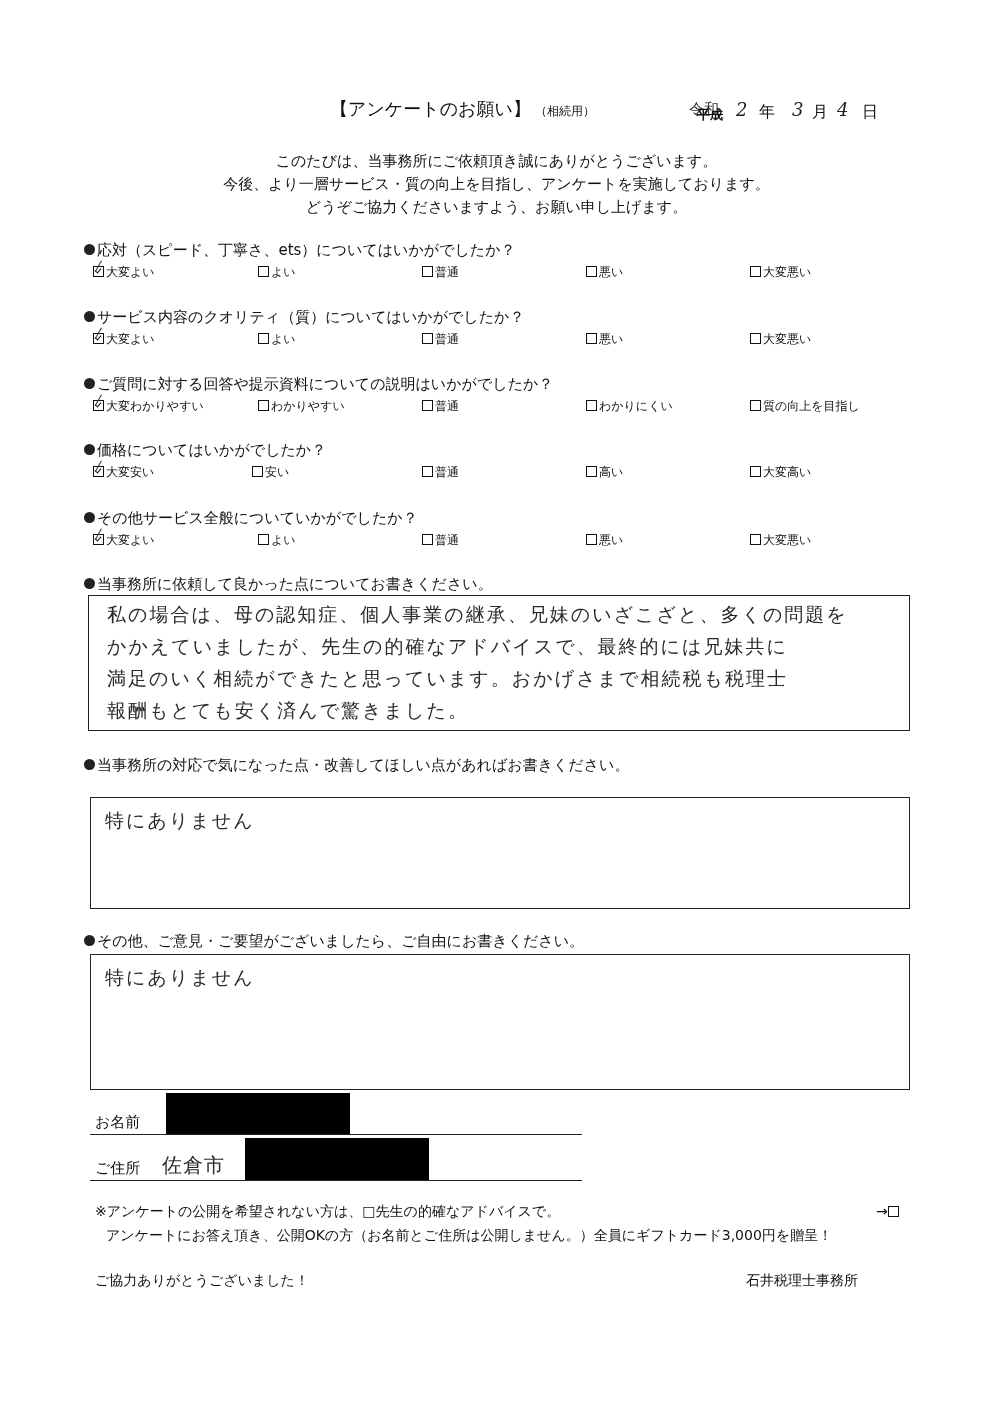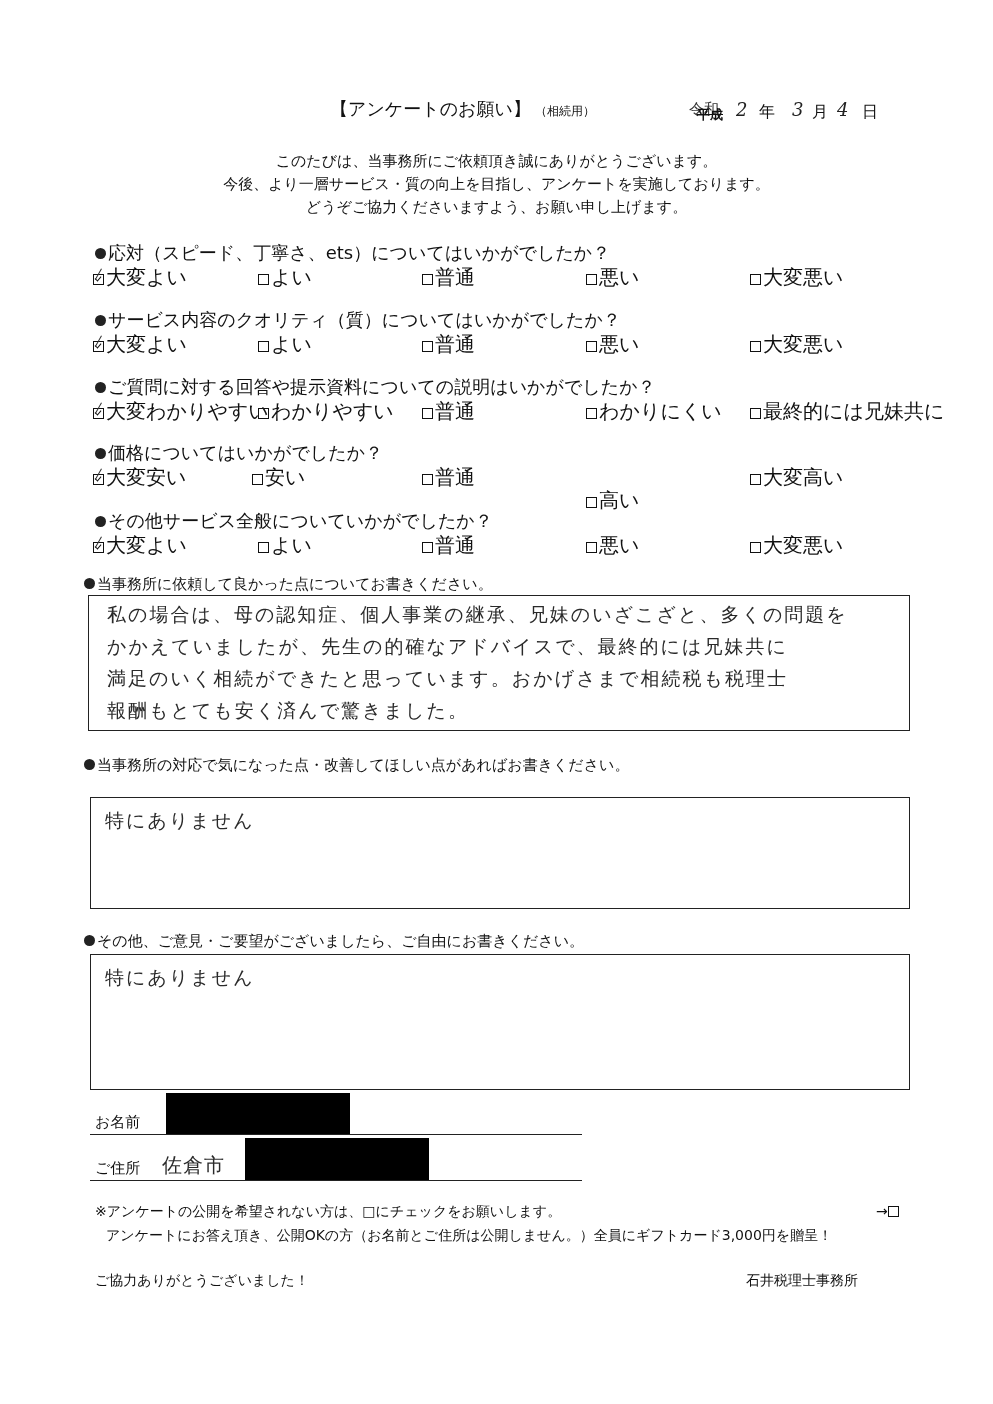--- a/index.html
+++ b/index.html
@@ -9,26 +9,26 @@
     overflow: hidden;
   }
   .abs { position: absolute; white-space: nowrap; }
   .title { left: 330px; top: 97px; font-size: 18px; letter-spacing: 0px; }
   .subtitle { left: 535px; top: 103px; font-size: 12px; }
   .era-print { left: 697px; top: 106px; font-size: 13px; font-weight: bold; }
   .era-hand { left: 689px; top: 100px; font-size: 15px; font-family: "DejaVu Serif", serif; color: #333; }
   .date-part { top: 102px; font-size: 16px; }
   .date-hand { font-family: "DejaVu Serif", serif; font-style: italic; font-size: 18px; top: 99px; color: #222; }
   .intro { left: 0; width: 993px; text-align: center; font-size: 15px; }
-  .q { left: 95px; font-size: 18px; }
+  .q { left: 84px; font-size: 15px; }
   .q .bullet, .sec .bullet {
     display: inline-block; width: 11px; height: 11px; border-radius: 50%;
     background: #222; margin-right: 2px; vertical-align: 0px;
   }
-  .opt { font-size: 20px; }
+  .opt { font-size: 12px; }
   .cb {
     display: inline-block; width: 11px; height: 11px; border: 1px solid #111;
     margin-right: 2px; vertical-align: -1px; position: relative; box-sizing: border-box;
   }
   .cb.checked::after {
     content: ""; position: absolute; left: 1px; top: 1px; width: 5px; height: 3px;
     border-left: 1px solid #111; border-bottom: 1px solid #111; transform: rotate(-50deg);
   }
   .cb.checked::before {
     content: ""; position: absolute; left: 4px; top: -7px; width: 1px; height: 12px;
@@ -76,26 +76,26 @@
     <div class="abs opt" style="top: 331px; left: 93px;"><span class="cb checked"></span><span>大変よい</span></div>
     <div class="abs opt" style="top: 331px; left: 258px;"><span class="cb"></span><span>よい</span></div>
     <div class="abs opt" style="top: 331px; left: 422px;"><span class="cb"></span><span>普通</span></div>
     <div class="abs opt" style="top: 331px; left: 586px;"><span class="cb"></span><span>悪い</span></div>
     <div class="abs opt" style="top: 331px; left: 750px;"><span class="cb"></span><span>大変悪い</span></div>
     <div class="abs q" style="top: 375px;"><span class="bullet"></span><span>ご質問に対する回答や提示資料についての説明はいかがでしたか？</span></div>
     <div class="abs opt" style="top: 398px; left: 93px;"><span class="cb checked"></span><span>大変わかりやすい</span></div>
     <div class="abs opt" style="top: 398px; left: 258px;"><span class="cb"></span><span>わかりやすい</span></div>
     <div class="abs opt" style="top: 398px; left: 422px;"><span class="cb"></span><span>普通</span></div>
     <div class="abs opt" style="top: 398px; left: 586px;"><span class="cb"></span><span>わかりにくい</span></div>
-    <div class="abs opt" style="top: 398px; left: 750px;"><span class="cb"></span><span>最終的には兄妹共に</span></div>
+    <div class="abs opt" style="top: 398px; left: 750px;"><span class="cb"></span><span>質の向上を目指し</span></div>
     <div class="abs q" style="top: 441px;"><span class="bullet"></span><span>価格についてはいかがでしたか？</span></div>
     <div class="abs opt" style="top: 464px; left: 93px;"><span class="cb checked"></span><span>大変安い</span></div>
     <div class="abs opt" style="top: 464px; left: 252px;"><span class="cb"></span><span>安い</span></div>
     <div class="abs opt" style="top: 464px; left: 422px;"><span class="cb"></span><span>普通</span></div>
-    <div class="abs opt" style="top: 487px; left: 586px;"><span class="cb"></span><span>高い</span></div>
+    <div class="abs opt" style="top: 464px; left: 586px;"><span class="cb"></span><span>高い</span></div>
     <div class="abs opt" style="top: 464px; left: 750px;"><span class="cb"></span><span>大変高い</span></div>
     <div class="abs q" style="top: 509px;"><span class="bullet"></span><span>その他サービス全般についていかがでしたか？</span></div>
     <div class="abs opt" style="top: 532px; left: 93px;"><span class="cb checked"></span><span>大変よい</span></div>
     <div class="abs opt" style="top: 532px; left: 258px;"><span class="cb"></span><span>よい</span></div>
     <div class="abs opt" style="top: 532px; left: 422px;"><span class="cb"></span><span>普通</span></div>
     <div class="abs opt" style="top: 532px; left: 586px;"><span class="cb"></span><span>悪い</span></div>
     <div class="abs opt" style="top: 532px; left: 750px;"><span class="cb"></span><span>大変悪い</span></div>
   </div>
 
 <div class="abs sec" style="top:575px;">
@@ -125,19 +125,19 @@
 <div class="abs field-label" style="left:95px; top:1113px;">お名前</div>
 <div class="redact" style="left:166px; top:1093px; width:184px; height:41px;"></div>
 <div class="underline" style="left:90px; top:1134px; width:492px;"></div>
 <div class="abs" style="left:350px; top:1100px; width:230px; height:34px;"></div>
 
 <div class="abs field-label" style="left:95px; top:1159px;">ご住所</div>
 <div class="hand" style="left:162px; top:1152px; font-size:20px; letter-spacing:1px;">佐倉市</div>
 <div class="redact" style="left:245px; top:1138px; width:184px; height:42px;"></div>
 <div class="underline" style="left:90px; top:1180px; width:492px;"></div>
 
-<div class="abs foot" style="left:95px; top:1203px;">※アンケートの公開を希望されない方は、□にチェックをお願いします。</div>
+<div class="abs foot" style="left:95px; top:1203px;">※アンケートの公開を希望されない方は、□先生の的確なアドバイスで。</div>
 <div class="abs foot" style="left:876px; top:1203px;">
   <span>→</span><span class="cb"></span>
 </div>
 <div class="abs foot" style="left:106px; top:1227px;">アンケートにお答え頂き、公開OKの方（お名前とご住所は公開しません。）全員にギフトカード3,000円を贈呈！</div>
 <div class="abs foot" style="left:95px; top:1272px;">ご協力ありがとうございました！</div>
 <div class="abs foot" style="left:746px; top:1272px;">石井税理士事務所</div>
 
 </body></html>

